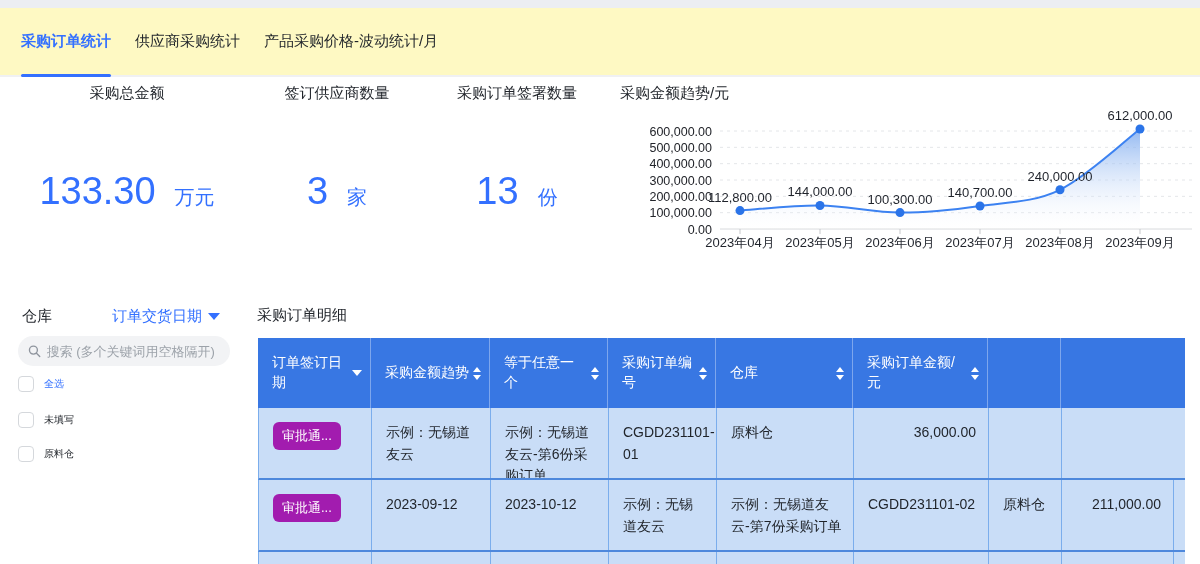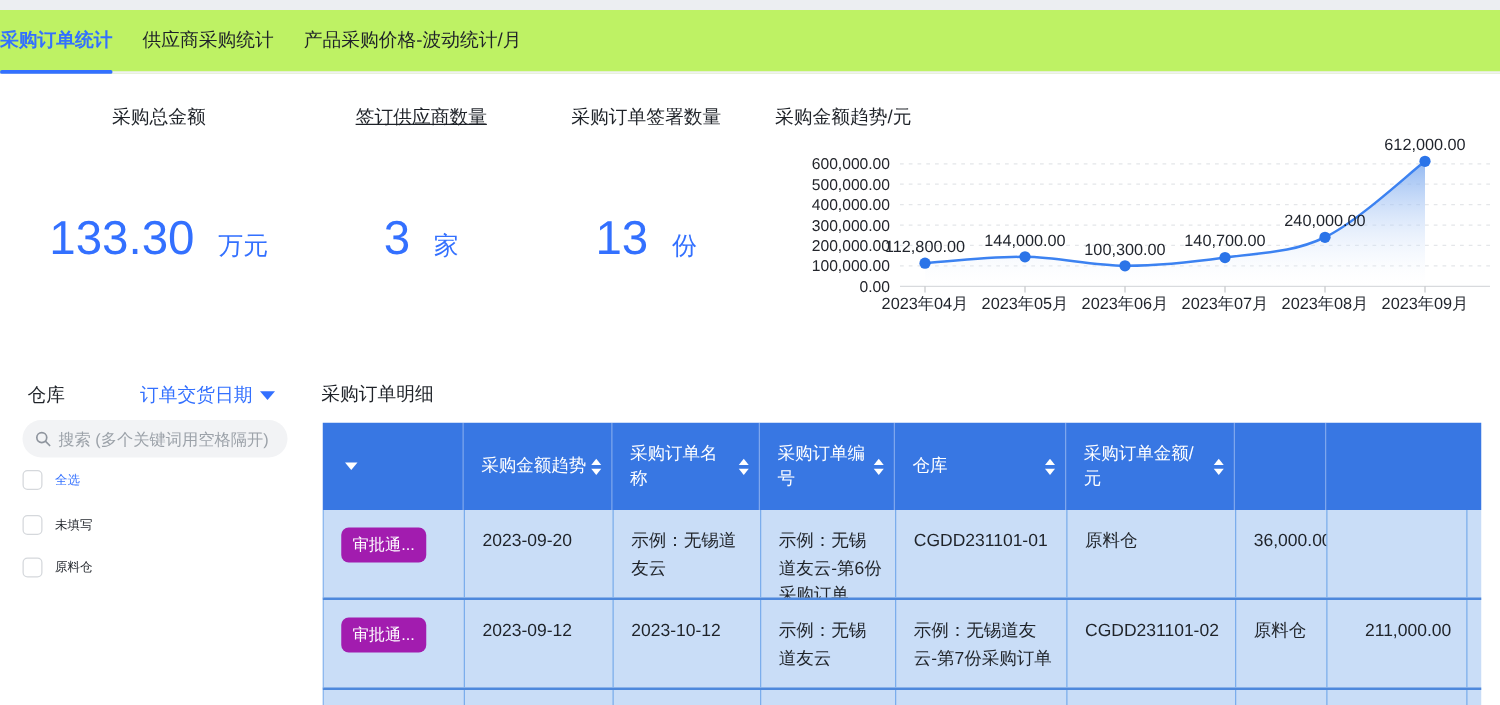--- a/index.html
+++ b/index.html
@@ -2,22 +2,22 @@
 <html><head>
 <meta charset="utf-8">
 <style>
   * { margin:0; padding:0; box-sizing:border-box; }
   html,body { background:#fff; }
   body { font-family:"Liberation Sans","DejaVu Sans",sans-serif; color:#1f2329; }
   .page { position:relative; width:1200px; height:564px; overflow:hidden; background:#fff; }
 
   
   .topstrip { position:absolute; left:0; top:0; width:1200px; height:8px; background:#eceef2; }
-  .tabbar { position:absolute; left:0; top:8px; width:1200px; height:51px; background:#bef264;
-            border-bottom:2px solid #f0f1f3; display:flex; align-items:center; padding-left:0; gap:24px; }
+  .tabbar { position:absolute; left:0; top:8px; width:1200px; height:69px; background:#fef9c3;
+            border-bottom:2px solid #f0f1f3; display:flex; align-items:center; padding-left:21px; gap:24px; }
   .tab { position:relative; height:100%; display:flex; align-items:center; font-size:15px; color:#1f2329; cursor:pointer; }
   .tab.active { color:#3370ff; font-weight:bold; }
   .tab.active::after { content:""; position:absolute; left:0; right:0; bottom:-2px; height:3px; background:#3370ff; border-radius:2px; }
 
   
   .kpi { position:absolute; text-align:center; }
   .kpi-label { font-size:15px; color:#1f2329; }
   .kpi-value { position:absolute; width:100%; top:86px; font-size:38px; color:#3370ff; white-space:nowrap; }
   .kpi-unit { font-size:20px; margin-left:19px; }
 
@@ -67,21 +67,21 @@
   <nav class="tabbar">
     <div class="tab active">采购订单统计</div>
     <div class="tab">供应商采购统计</div>
     <div class="tab">产品采购价格-波动统计/月</div>
   </nav>
 
   <div class="kpi" style="left:27px; top:84px; width:200px; height:140px;">
     <div class="kpi-label">采购总金额</div>
     <div class="kpi-value"><span>133.30</span><span class="kpi-unit">万元</span></div>
   </div>
-  <div class="kpi" style="left:237px; top:84px; width:200px; height:140px;text-decoration:underline;">
+  <div class="kpi" style="left:237px; top:84px; width:200px; height:140px;">
     <div class="kpi-label">签订供应商数量</div>
     <div class="kpi-value"><span>3</span><span class="kpi-unit">家</span></div>
   </div>
   <div class="kpi" style="left:417px; top:84px; width:200px; height:140px;">
     <div class="kpi-label">采购订单签署数量</div>
     <div class="kpi-value"><span>13</span><span class="kpi-unit">份</span></div>
   </div>
 
   <div class="chart-title">采购金额趋势/元</div>
   <div class="chart-box">
@@ -158,33 +158,34 @@
   <div class="chk-row" style="top:446px;">
     <span class="chk"></span>
     <span>原料仓</span>
   </div>
 
   <div class="tbl-title">采购订单明细</div>
   <div class="table-clip">
 
     <div class="grid thead">
       <div class="th">
+        <span class="lbl">订单签订日期</span>
         <span class="sort">
             <span class="tri-d big"></span>
           </span>
       </div>
       <div class="th">
         <span class="lbl">采购金额趋势</span>
         <span class="sort">
             <span class="tri-u"></span>
             <span class="tri-d"></span>
           </span>
       </div>
       <div class="th">
-        <span class="lbl">采购订单名称</span>
+        <span class="lbl">等于任意一个</span>
         <span class="sort">
             <span class="tri-u"></span>
             <span class="tri-d"></span>
           </span>
       </div>
       <div class="th">
         <span class="lbl">采购订单编号</span>
         <span class="sort">
             <span class="tri-u"></span>
             <span class="tri-d"></span>
@@ -202,21 +203,20 @@
         <span class="sort">
             <span class="tri-u"></span>
             <span class="tri-d"></span>
           </span>
       </div>
       <div class="th"></div>
     </div>
 
     <div class="grid trow">
       <div class="td"><button class="approve-btn">审批通...</button></div>
-      <div class="td">2023-09-20</div>
       <div class="td">示例：无锡道友云</div>
       <div class="td">示例：无锡道友云-第6份采购订单</div>
       <div class="td">CGDD231101-01</div>
       <div class="td">原料仓</div>
       <div class="td num">36,000.00</div>
       <div class="td"></div>
     </div>
 
     <div class="grid trow">
       <div class="td"><button class="approve-btn">审批通...</button></div>

